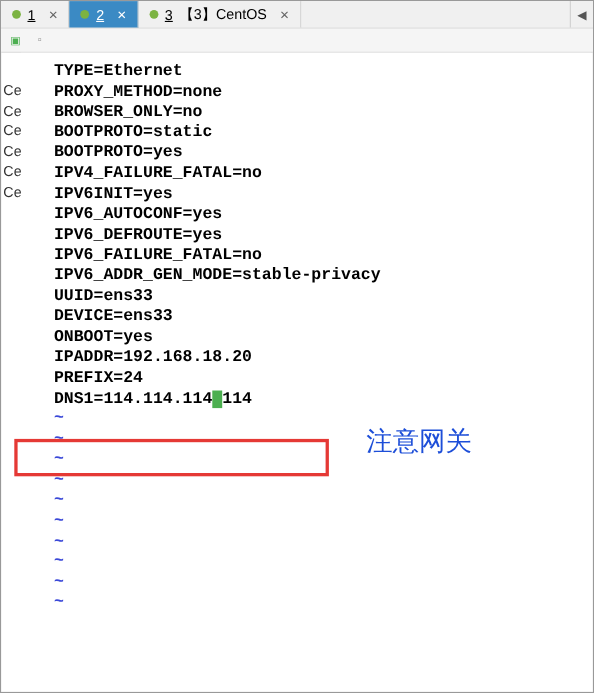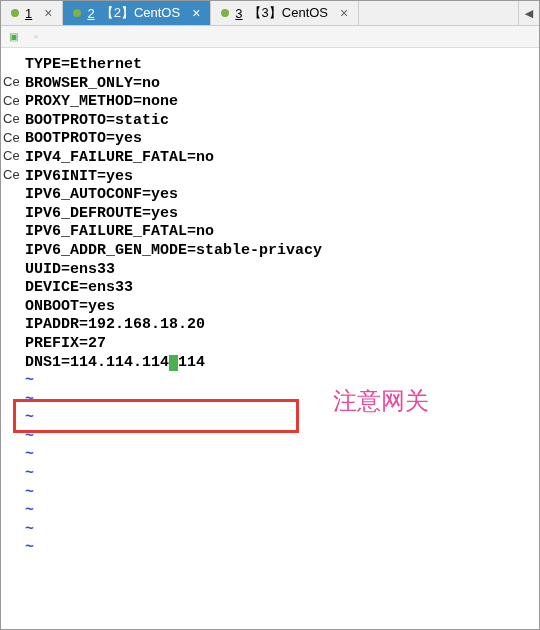--- a/index.html
+++ b/index.html
@@ -83,21 +83,21 @@
       right: 2px;
       bottom: 2px;
       background: #fff;
       padding: 8px 0 0 6px;
       font-family: "Consolas","Courier New",monospace;
       font-size: 15px;
       line-height: 18.6px;
       color: #000;
       font-weight: 600;
     }
-    .line { white-space: pre; height: 18.6px; }
+    .line { white-space: pre; height: 18.6px; margin-left: 24px; }
     .tilde { color: #3b49d8; font-weight: bold; }
     
     .cursor-block {
       display: inline-block;
       background: #4caf50;
       width: 9px;
       height: 16px;
       vertical-align: text-bottom;
       margin: 0 -9px 0 0;
       position: relative;
@@ -111,39 +111,38 @@
       left: 12px;
       width: 286px;
       height: 34px;
       z-index: 5;
       pointer-events: none;
     }
     .annotation {
       position: absolute;
       top: 384px;
       left: 332px;
-      color: #ec4899;
+      color: #1d4ed8;
       font-size: 24px;
       font-family: "Microsoft YaHei", Arial, sans-serif;
       z-index: 5;
     }
   </style>
 </head>
 <body>
 
 <div class="tab-bar">
   <div class="tab">
     <span class="dot"></span>
     <span class="tab-num">1</span>
     <span class="tab-close">×</span>
   </div>
   <div class="tab active">
     <span class="dot"></span>
     <span class="tab-num">2</span>
-    <span>【2】CentOS</span>
     <span class="tab-close">×</span>
   </div>
   <div class="tab">
     <span class="dot"></span>
     <span class="tab-num">3</span>
     <span>【3】CentOS</span>
     <span class="tab-close">×</span>
   </div>
   <div class="tab-spacer"></div>
   <div class="tab-btn">◀</div>
@@ -158,35 +157,35 @@
   <div>Ce</div>
   <div>Ce</div>
   <div>Ce</div>
   <div>Ce</div>
   <div>Ce</div>
   <div>Ce</div>
 </div>
 
 <div class="content">
   <div class="line">TYPE=Ethernet</div>
+  <div class="line">PROXY_METHOD=none</div>
   <div class="line">BROWSER_ONLY=no</div>
-  <div class="line">PROXY_METHOD=none</div>
   <div class="line">BOOTPROTO=static</div>
   <div class="line">BOOTPROTO=yes</div>
   <div class="line">IPV4_FAILURE_FATAL=no</div>
   <div class="line">IPV6INIT=yes</div>
   <div class="line">IPV6_AUTOCONF=yes</div>
   <div class="line">IPV6_DEFROUTE=yes</div>
   <div class="line">IPV6_FAILURE_FATAL=no</div>
   <div class="line">IPV6_ADDR_GEN_MODE=stable-privacy</div>
   <div class="line">UUID=ens33</div>
   <div class="line">DEVICE=ens33</div>
   <div class="line">ONBOOT=yes</div>
   <div class="line">IPADDR=192.168.18.20</div>
-  <div class="line">PREFIX=27</div>
+  <div class="line">PREFIX=24</div>
   <div class="line"><span>DNS1=114.114.114</span><span class="cursor-block"></span><span>.</span><span>114</span></div>
   <div class="line tilde">~</div>
   <div class="line tilde">~</div>
   <div class="line tilde">~</div>
   <div class="line tilde">~</div>
   <div class="line tilde">~</div>
   <div class="line tilde">~</div>
   <div class="line tilde">~</div>
   <div class="line tilde">~</div>
   <div class="line tilde">~</div>

